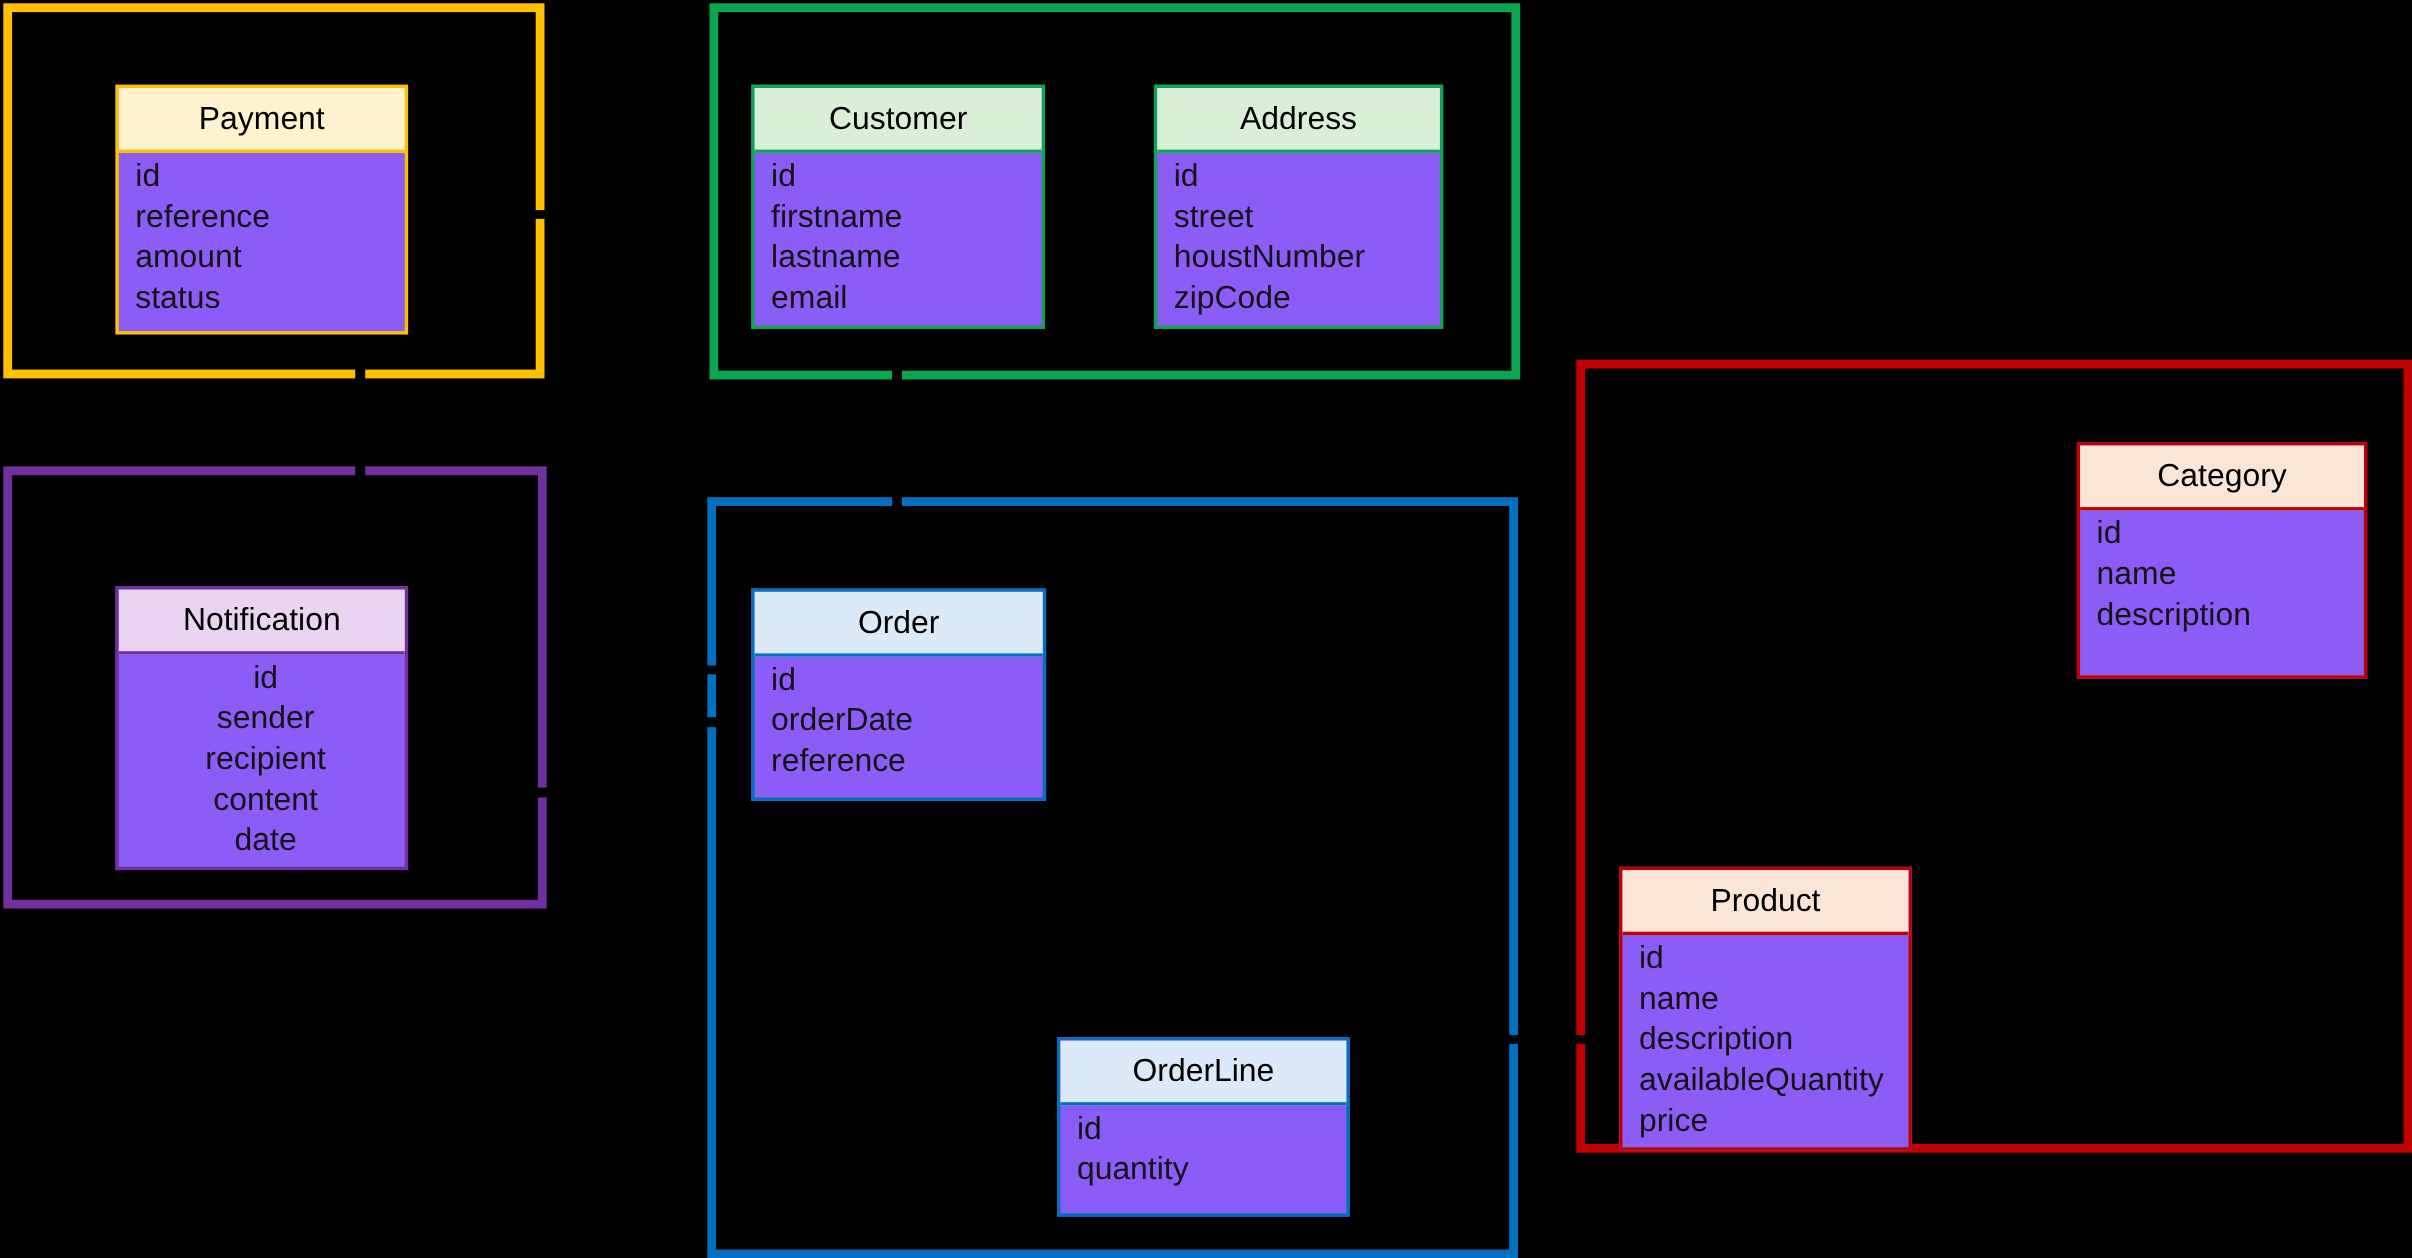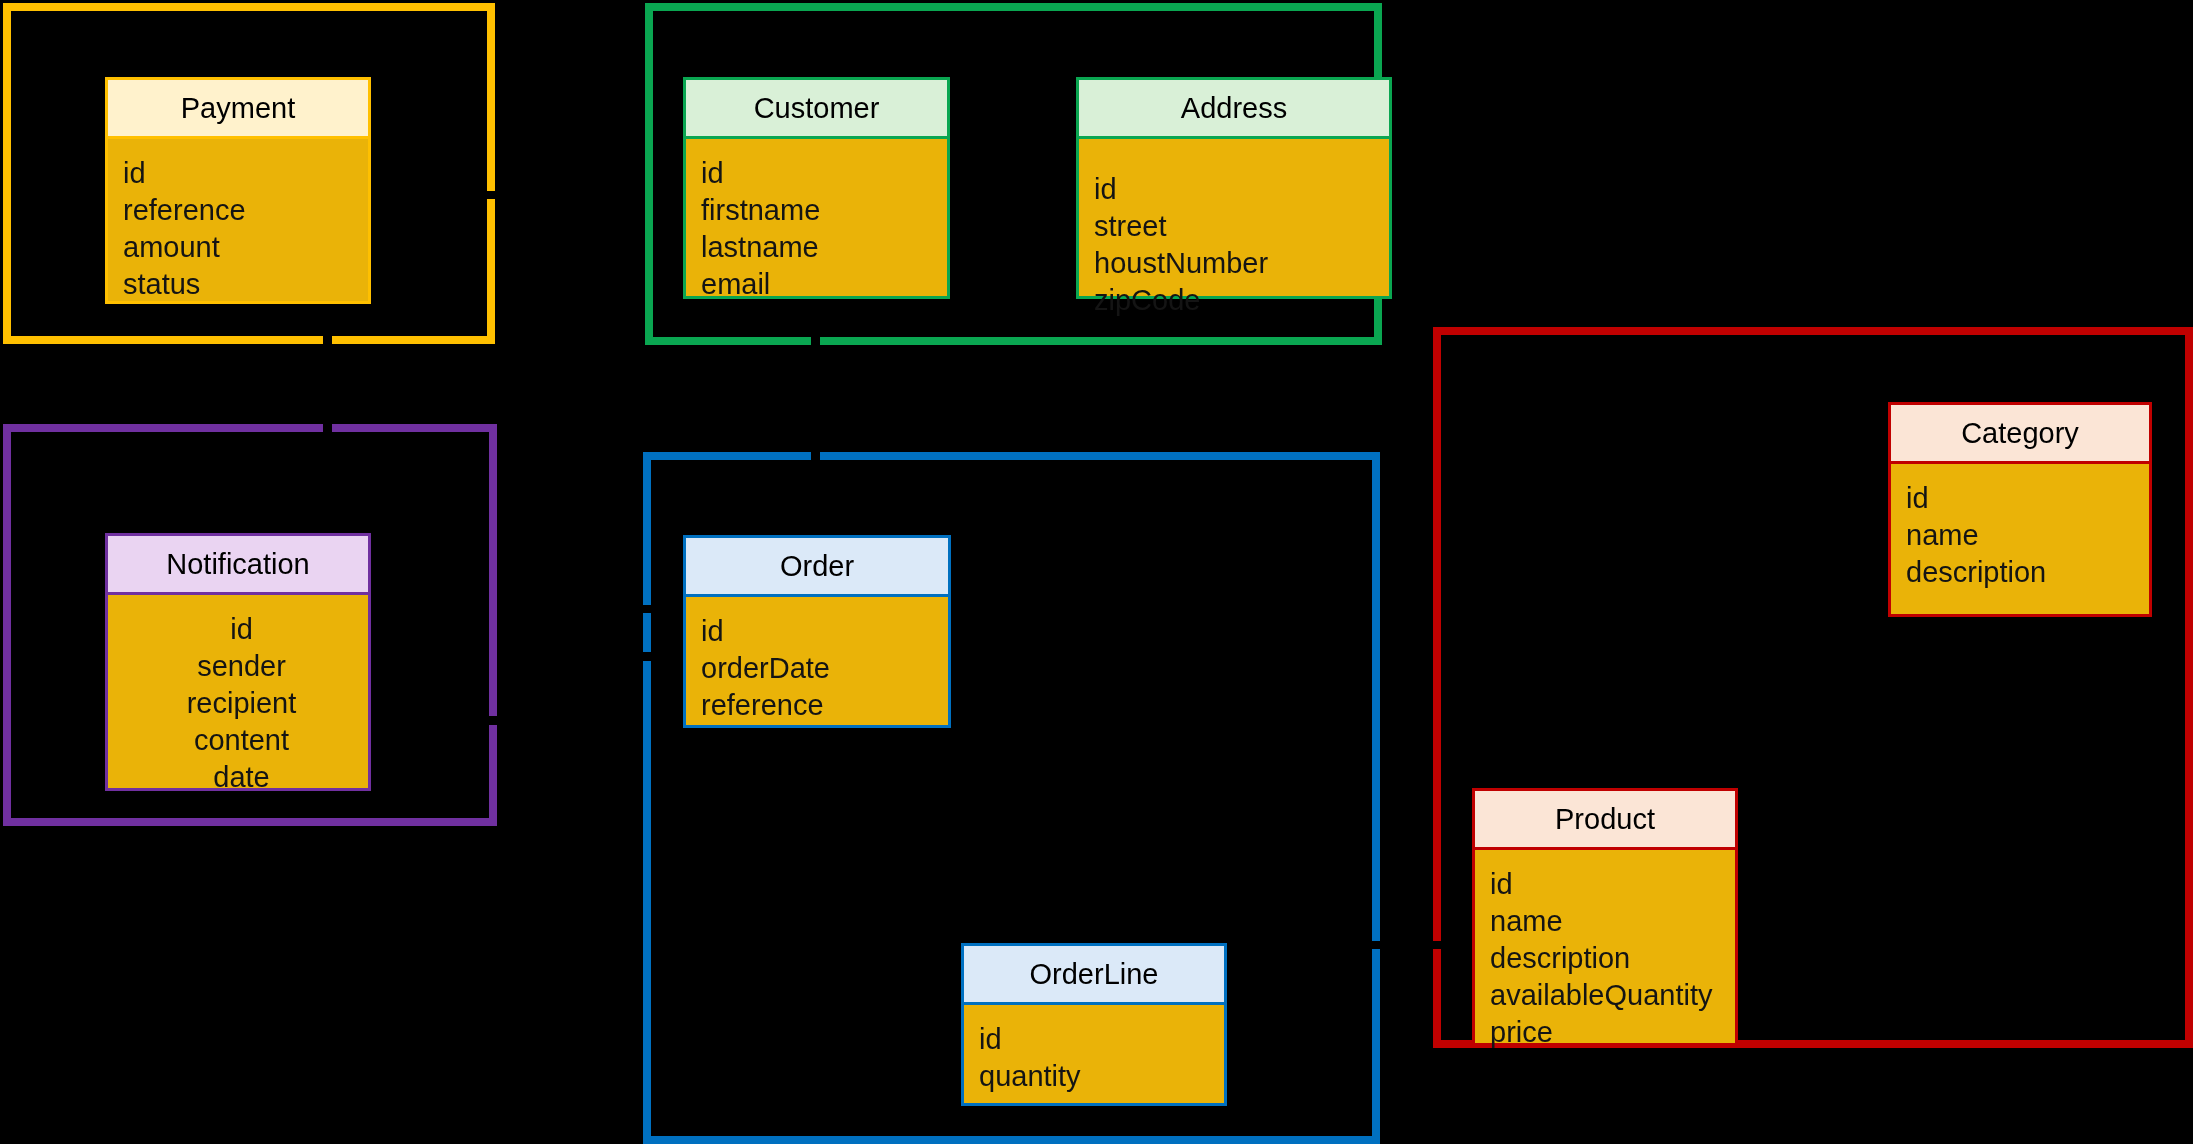--- a/index.html
+++ b/index.html
@@ -21,48 +21,48 @@
   #g-customer    {left:645px; top:3px;   width:737px; height:342px;}
   #g-notification{left:3px;   top:424px; width:494px; height:402px;}
   #g-order       {left:643px; top:452px; width:737px; height:692px;}
   #g-product     {left:1433px;top:327px; width:760px; height:721px;}
 
   
   .entity{
     position:absolute;
     box-sizing:border-box;
     border:3px solid var(--c,#888);
-    background:#eab308;
+    background:#8b5cf6;
     display:flex;
     flex-direction:column;
   }
   .entity-header{
     flex:none;
     height:56px;
     display:flex;
     align-items:center;
     justify-content:center;
     background:var(--fill,#eee);
     border-bottom:3px solid var(--c,#888);
     font-size:29px;
     color:#000;
     white-space:nowrap;
   }
   .entity-body{
     flex:1;
-    padding:16px 8px 0 15px;
+    padding:3px 8px 0 15px;
     font-size:29px;
     line-height:37px;
     color:#141414;
   }
   .attr{white-space:nowrap;}
 
   #e-payment     {left:105px; top:77px;  width:266px; height:227px;}
   #e-customer    {left:683px; top:77px;  width:267px; height:222px;}
-  #e-address     {left:1076px;top:77px;  width:316px; height:222px;gap:16px;}
+  #e-address     {left:1049px;top:77px;  width:263px; height:222px;}
   #e-notification{left:105px; top:533px; width:266px; height:258px;text-align:center;}
   #e-order       {left:683px; top:535px; width:268px; height:193px;}
   #e-orderline   {left:961px; top:943px; width:266px; height:163px;}
   #e-category    {left:1888px;top:402px; width:264px; height:215px;}
   #e-product     {left:1472px;top:788px; width:266px; height:258px;}
 
   
   .notch{position:absolute;background:#000;}
 </style>
 </head>

